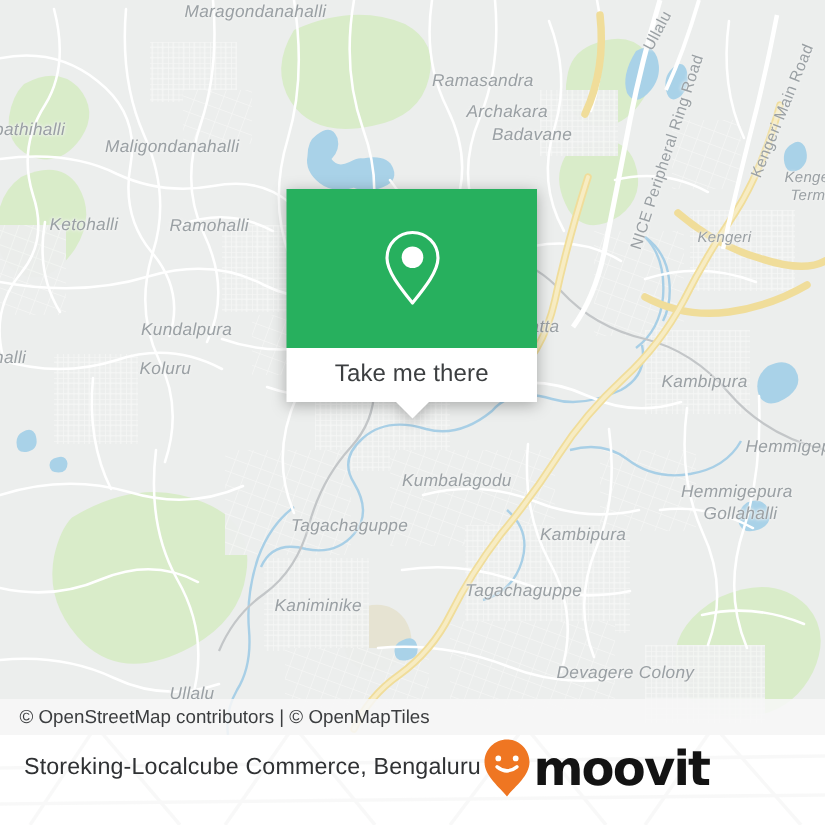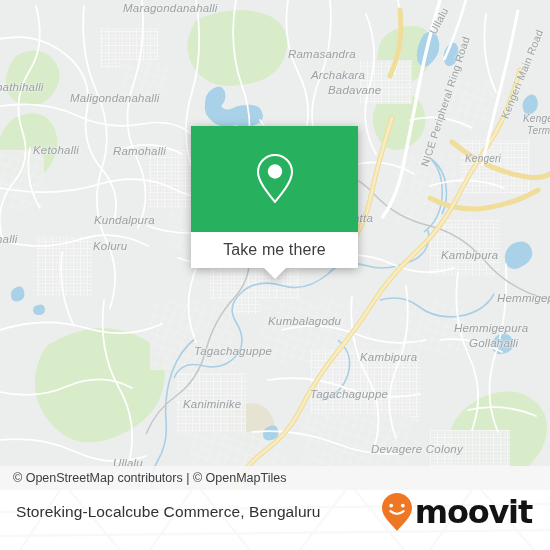--- a/index.html
+++ b/index.html
@@ -113,21 +113,21 @@
   }
 
   
   #bottom-bar {
     position: absolute;
     left: 0; top: 490px;
     width: 550px; height: 60px;
     background: #ffffff;
     display: flex;
     align-items: center;
-    justify-content: space-between;
+    justify-content: flex-start;
     box-sizing: border-box;
     padding: 0 18px 16px 16px;
     overflow: hidden;
   }
   #bottom-watermark {
     position: absolute;
     left: 0; top: 0;
     width: 550px; height: 60px;
     opacity: 0.55;
     pointer-events: none;

